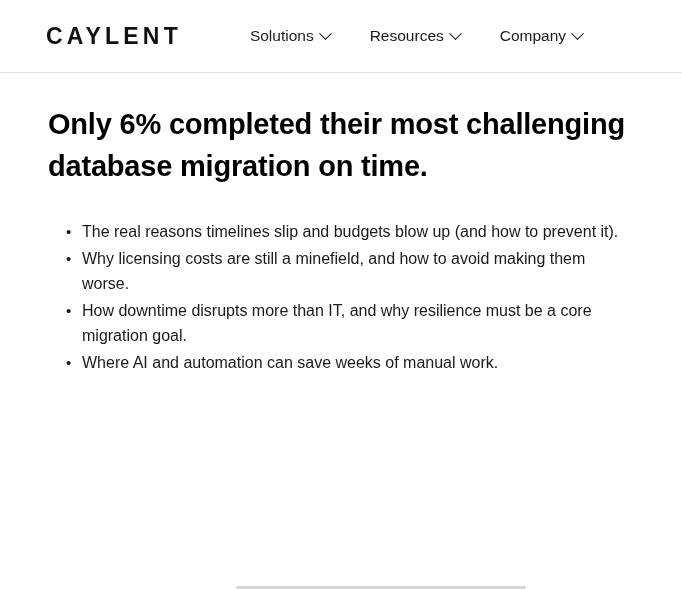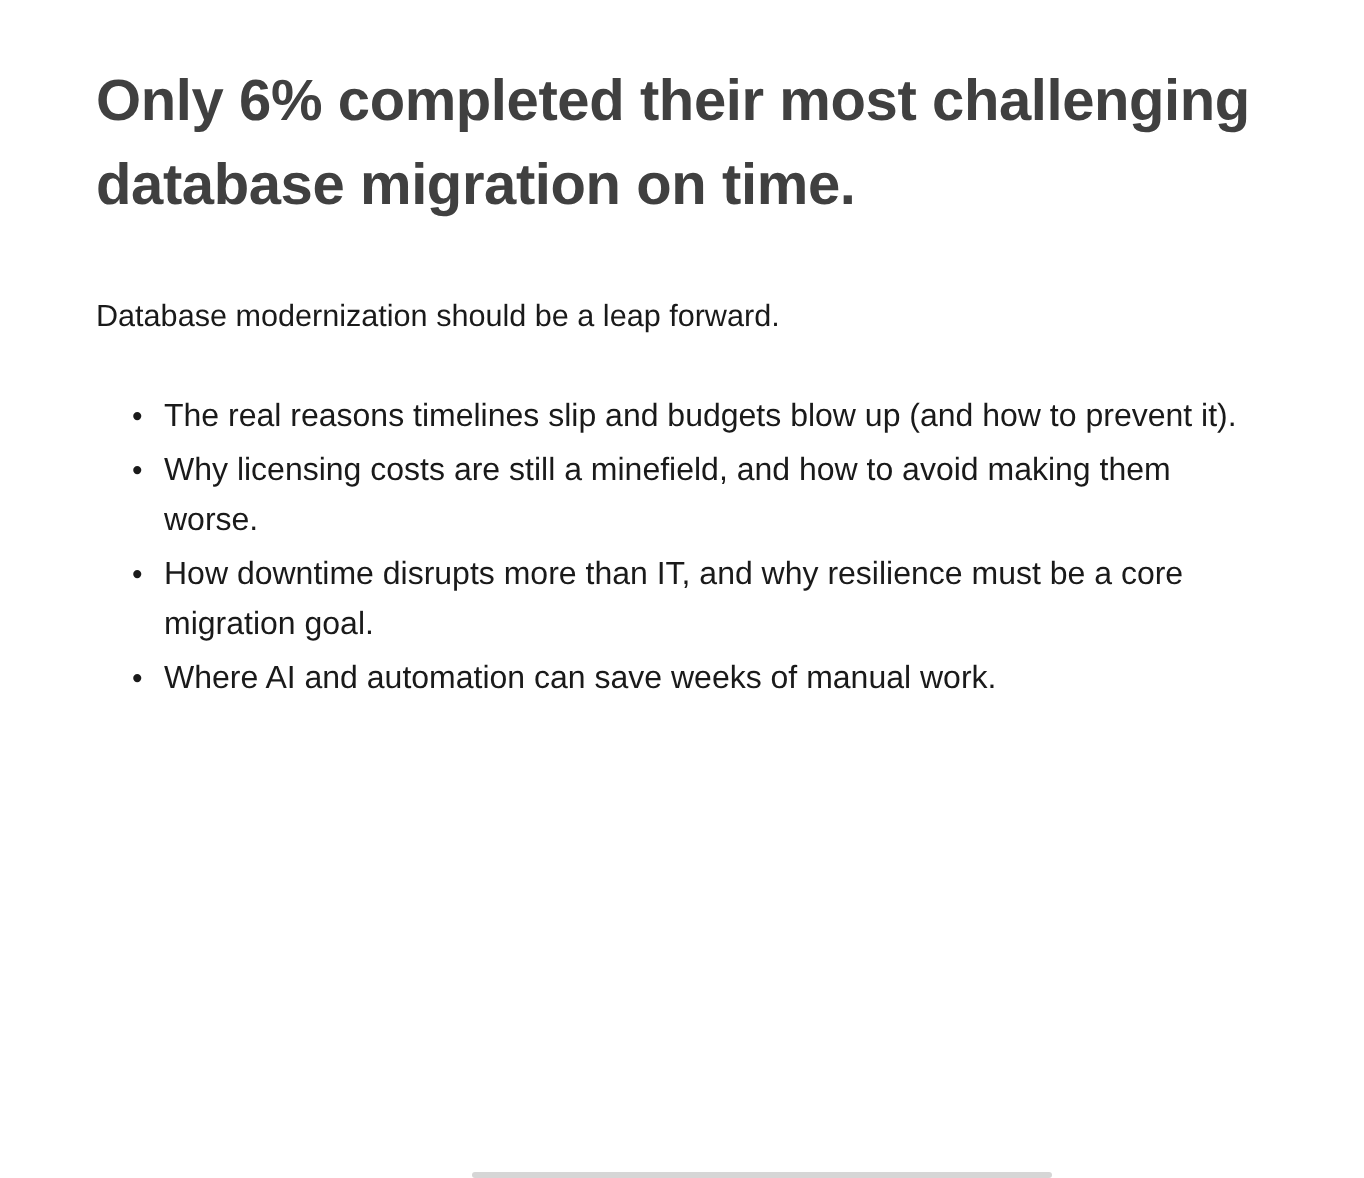--- a/index.html
+++ b/index.html
@@ -65,21 +65,21 @@
   
   .content {
     padding: 30px 46px 0 48px;
   }
   h1.headline {
     font-size: 29px;
     line-height: 42px;
     font-weight: 700;
     margin: 0 0 32px 0;
     letter-spacing: -0.2px;
-    color: #404040;
+    color: #000000;
     max-width: 600px;
   }
   p.para {
     font-size: 15.3px;
     line-height: 25px;
     margin: 0 0 25px 0;
     color: #1a1a1a;
     max-width: 585px;
   }
   ul.bullets {
@@ -120,26 +120,46 @@
     height: 3px;
     background: #d6d6d6;
     border-radius: 2px;
   }
 </style>
 </head>
 <body>
 
 <div id="page">
 
+  <div class="site-header">
+    <div class="brand">CAYLENT</div>
+    <nav class="nav">
+
+      <div class="nav-item">
+        <span>Solutions</span>
+        <span class="chev"></span>
+      </div>
+
+      <div class="nav-item">
+        <span>Resources</span>
+        <span class="chev"></span>
+      </div>
+
+      <div class="nav-item">
+        <span>Company</span>
+        <span class="chev"></span>
+      </div>
+
+    </nav>
+  </div>
 
   <div class="content">
 
     <h1 class="headline">Only 6% completed their most challenging database migration on time.</h1>
 
-    <p class="para">Database modernization should be a leap forward.</p>
 
     <ul class="bullets">
       <li>The real reasons timelines slip and budgets blow up (and how to prevent it).</li>
       <li>Why licensing costs are still a minefield, and how to avoid making them worse.</li>
       <li>How downtime disrupts more than IT, and why resilience must be a core migration goal.</li>
       <li>Where AI and automation can save weeks of manual work.</li>
     </ul>
 
   </div>
 

